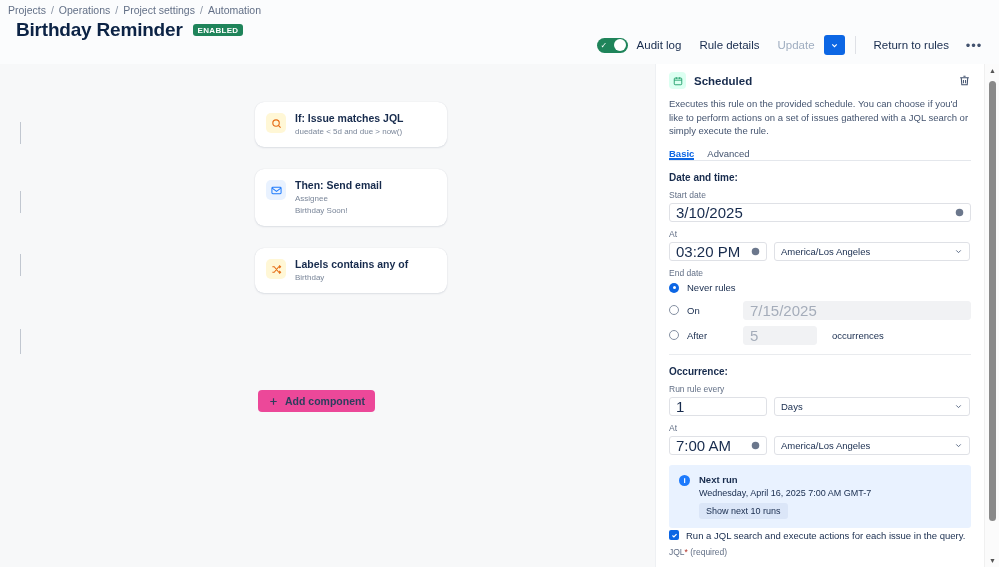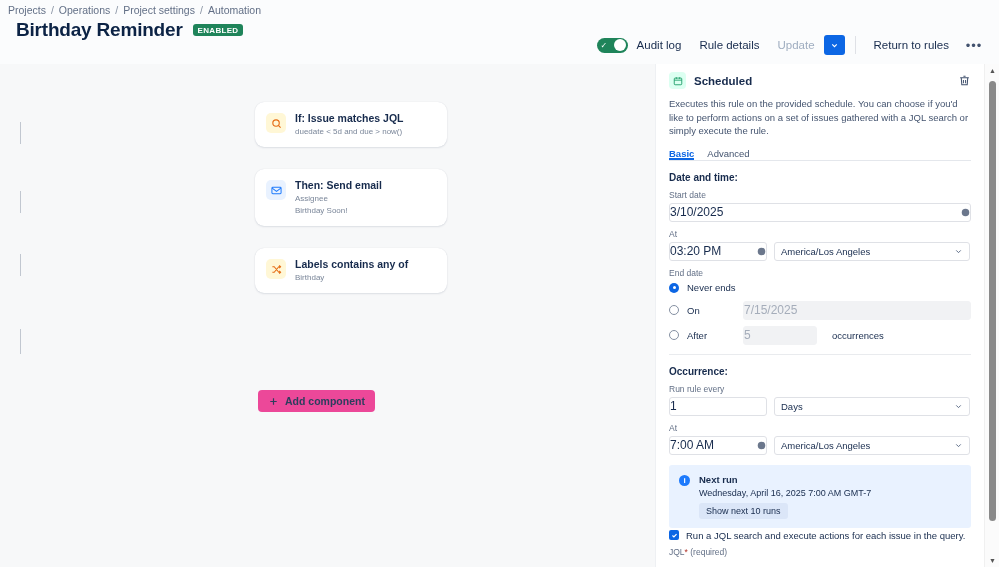--- a/index.html
+++ b/index.html
@@ -73,21 +73,21 @@
   .panel-desc { font-size: 9.5px; color: #44546f; line-height: 13.5px; margin-top: 8px; }
 
   .tabs { display: flex; gap: 13px; margin-top: 10px; border-bottom: 1px solid #e4e7ec; }
   .tab { font-size: 9.5px; color: #44546f; padding-bottom: 1px; cursor: pointer; }
   .tab.active { color: #0c66e4; font-weight: bold; box-shadow: inset 0 -2px 0 #0c66e4; }
 
   .sec-title { font-size: 10px; font-weight: bold; color: #172b4d; margin-top: 11px; }
   .fld-label { font-size: 8.5px; color: #626f86; margin-top: 7px; margin-bottom: 3px; }
 
   .input { height: 19px; border: 1px solid #dfe1e6; border-radius: 3px; background: #ffffff;
-           display: flex; align-items: center; padding: 0 0; font-size: 12px; color: #172b4d; }
+           display: flex; align-items: center; padding: 0 6px; font-size: 15px; color: #172b4d; }
   .input .clear { margin-left: auto; color: #6b778c; display: flex; cursor: pointer; }
   .input.disabled { background: #f1f2f4; border-color: #f1f2f4; color: #a5adba; }
   .select { height: 19px; border: 1px solid #dfe1e6; border-radius: 3px; background: #fff;
             display: flex; align-items: center; padding: 0 6px; font-size: 9.5px; color: #172b4d; cursor: pointer; }
   .select .chev { margin-left: auto; color: #5a6b87; display: flex; }
 
   .row { display: flex; gap: 7px; }
   .w-time { width: 98px; }
   .w-tz { width: 196px; }
   .w-num { width: 98px; }
@@ -283,21 +283,21 @@
                 <path d="M6 9l6 6 6-6"></path>
               </svg>
           </span>
         </div>
       </div>
 
       <div class="fld-label">End date</div>
 
       <div class="radio-row" style="margin-top:0;height:14px;">
         <span class="radio on"></span>
-        <span class="radio-label" style="width:auto;">Never ends</span>
+        <span class="radio-label" style="width:auto;">Never rules</span>
       </div>
 
       <div class="radio-row">
         <span class="radio"></span>
         <span class="radio-label">On</span>
         <span class="input disabled" style="flex:1;">
           <span>7/15/2025</span>
         </span>
       </div>
 

